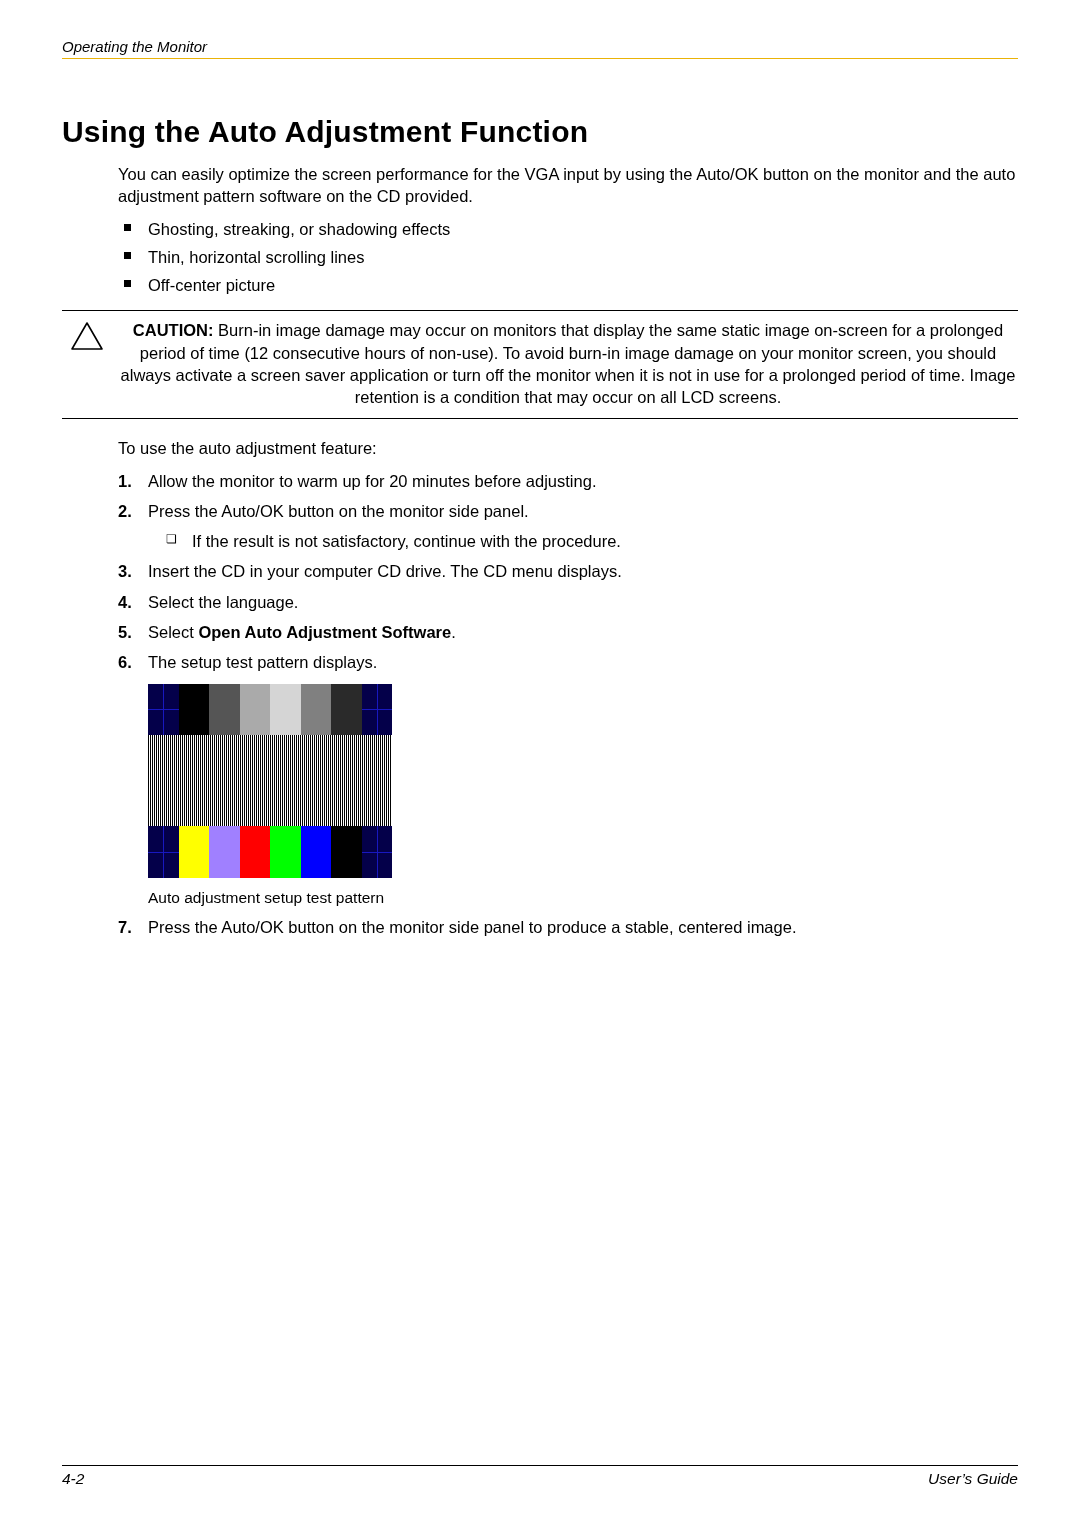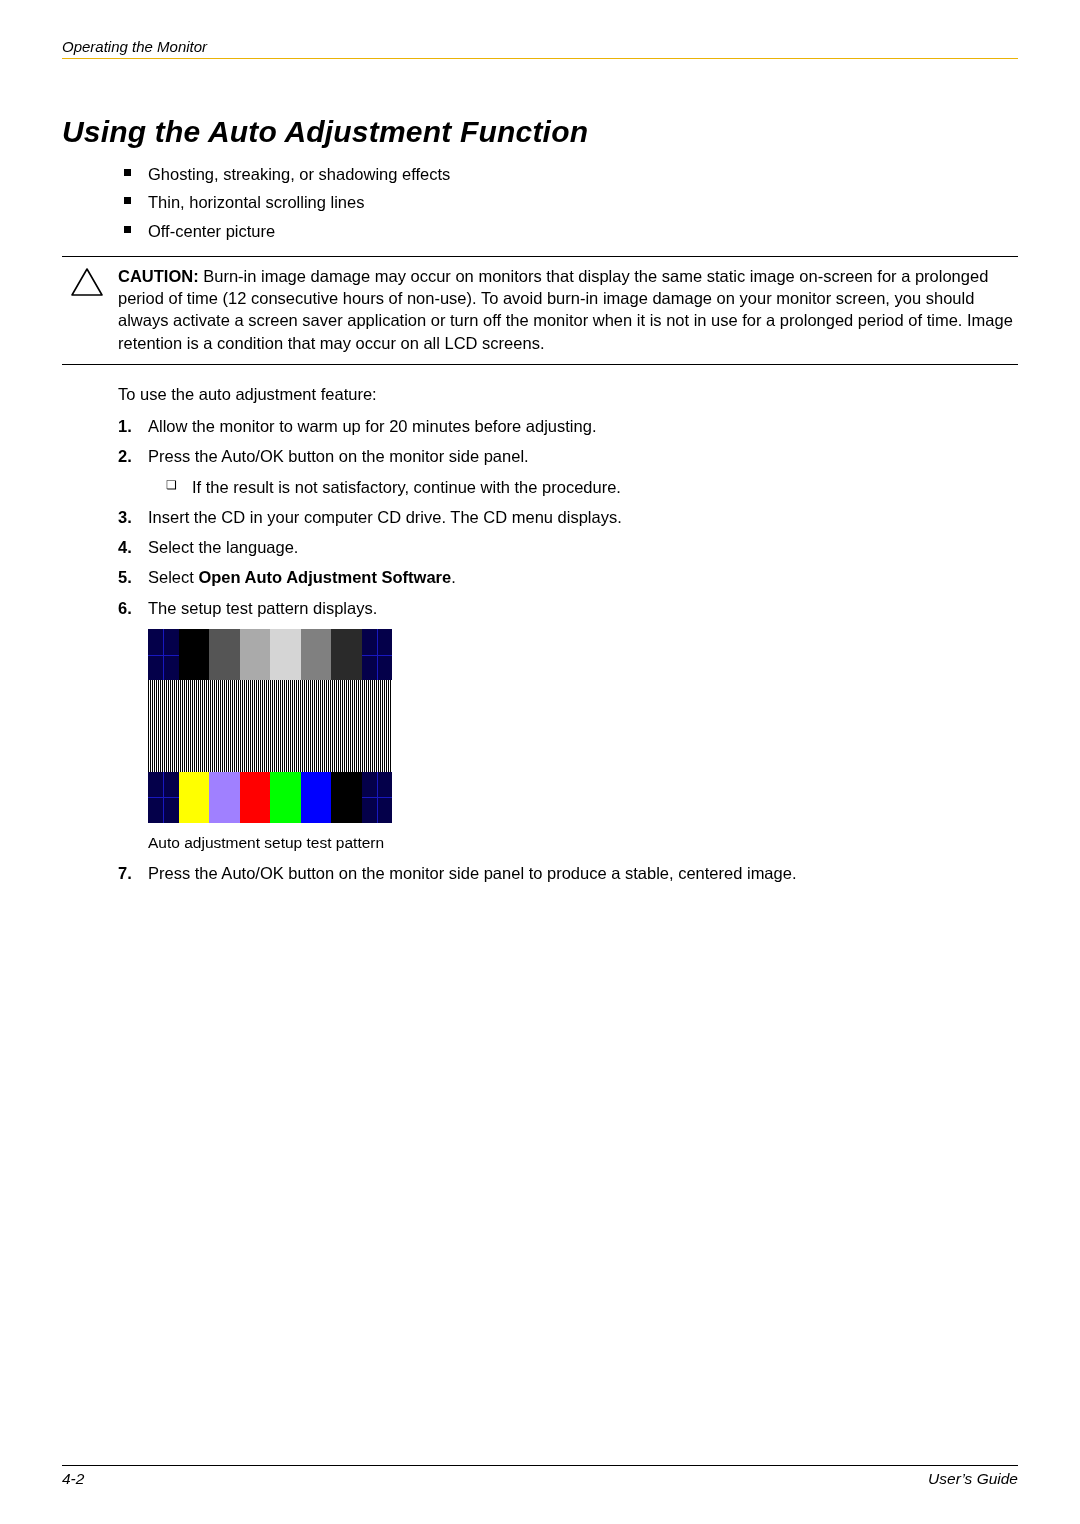--- a/index.html
+++ b/index.html
@@ -26,21 +26,20 @@
   }
   .header-text {
     font-style: italic;
     font-size: 15px;
   }
   h1 {
     font-size: 30px;
     font-weight: bold;
     margin: 0 0 14px 0;
     letter-spacing: 0.2px;
-    font-style: italic;
   }
   .body {
     margin-left: 56px;
     font-size: 16.5px;
     line-height: 1.35;
   }
   .para {
     margin: 0 0 10px 0;
   }
   ul.square {
@@ -76,20 +75,21 @@
     display: flex;
     align-items: flex-start;
     justify-content: center;
     padding-top: 2px;
   }
   .caution-text {
     flex: 1;
     padding-left: 6px;
     font-size: 16.5px;
     line-height: 1.35;
+    text-align: center;
   }
   .caution-text b { font-weight: bold; }
   ol.steps {
     list-style: none;
     padding: 0;
     margin: 0;
     counter-reset: step;
   }
   ol.steps > li {
     counter-increment: step;
@@ -177,20 +177,21 @@
 <div class="page">
 
   <div class="header-line">
     <span class="header-text">Operating the Monitor</span>
   </div>
 
   <h1>Using the Auto Adjustment Function</h1>
 
   <div class="body">
 
+    <p class="para">You can easily optimize the screen performance for the VGA input by using the Auto/OK button on the monitor and the auto adjustment pattern software on the CD provided.</p>
 
     <ul class="square">
       <li>Ghosting, streaking, or shadowing effects</li>
       <li>Thin, horizontal scrolling lines</li>
       <li>Off-center picture</li>
     </ul>
 
     <div class="caution-box">
       <div class="caution-icon">
         <svg width="34" height="30" viewBox="0 0 34 30">

